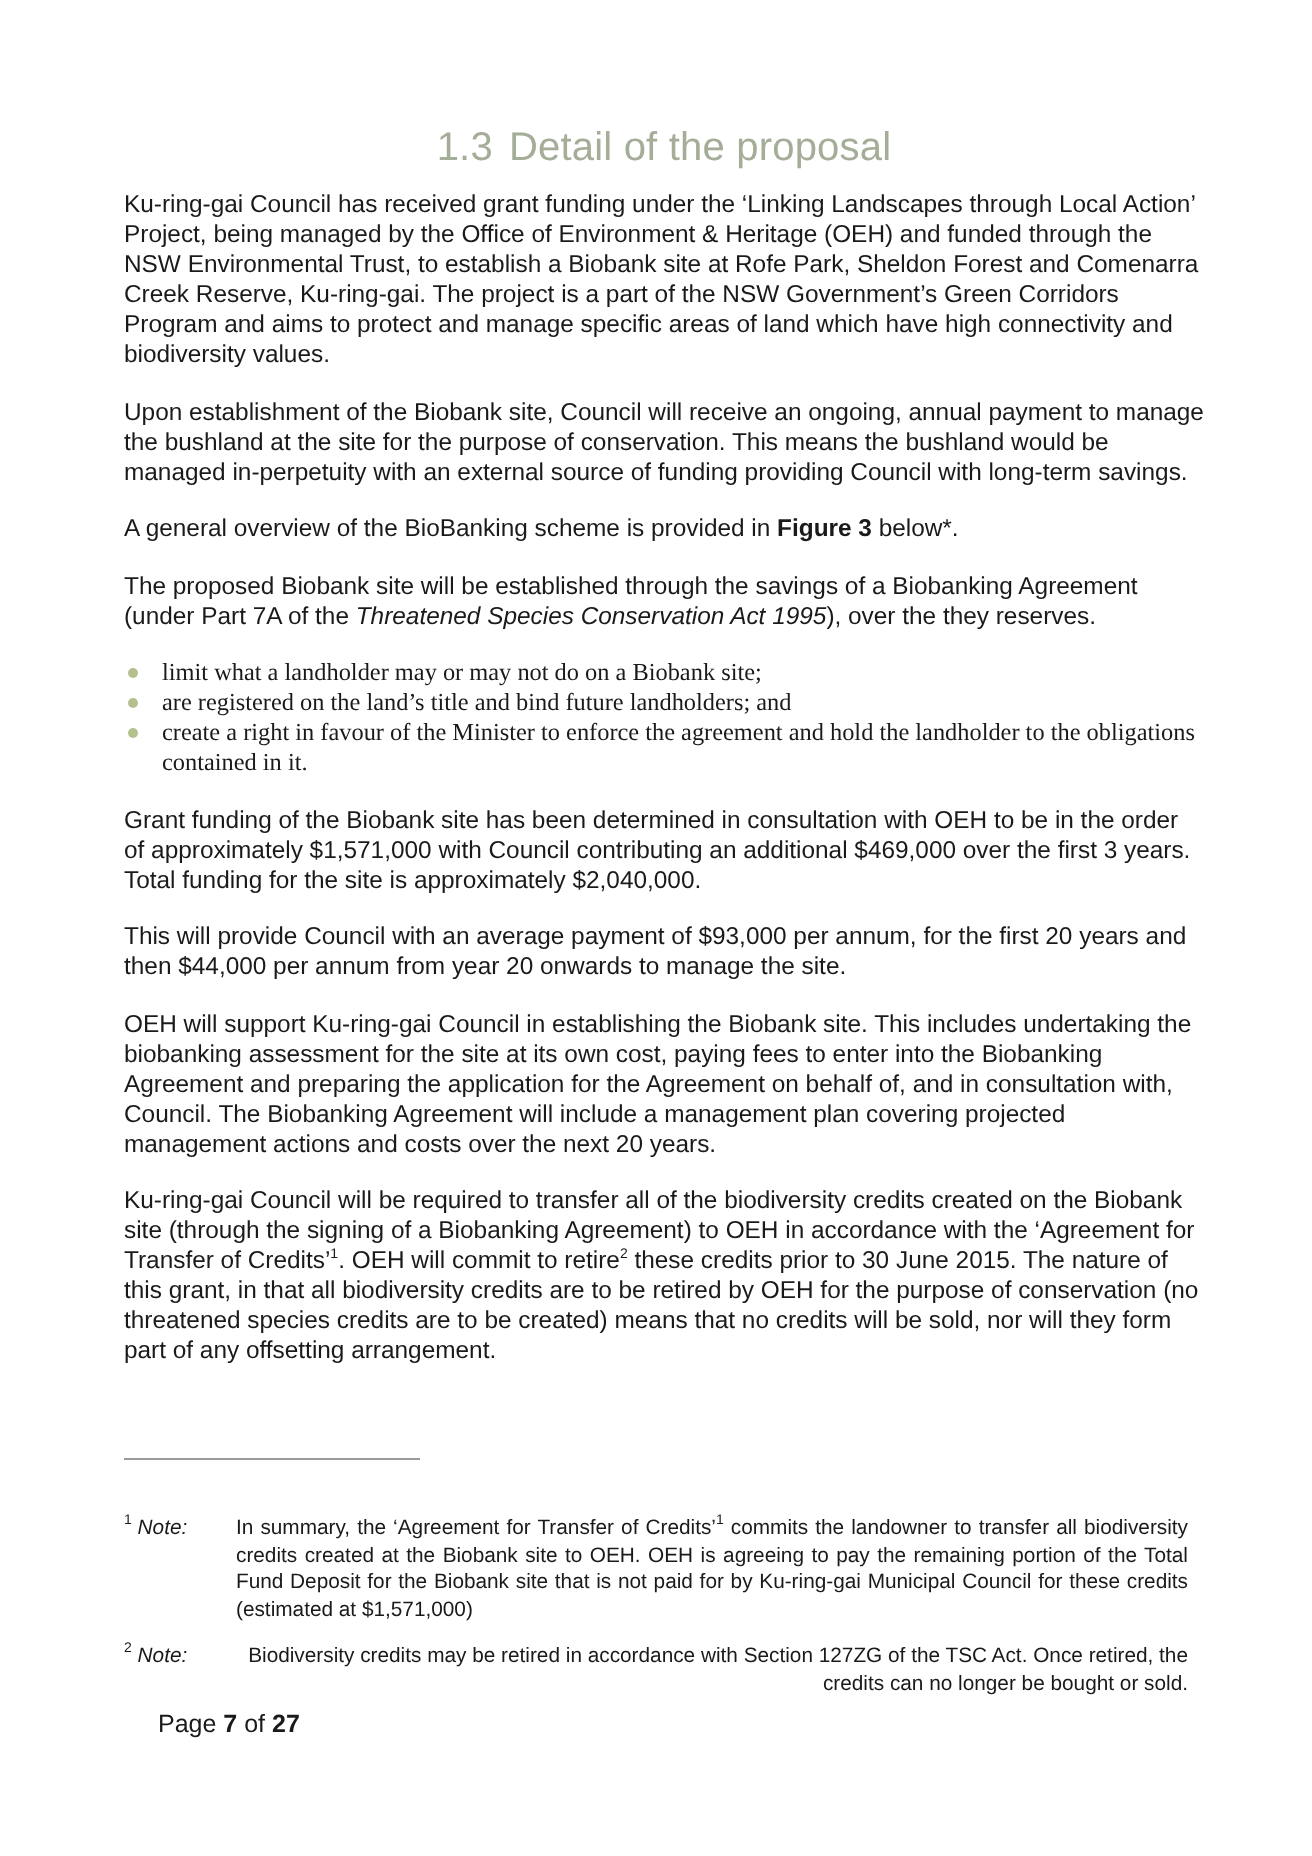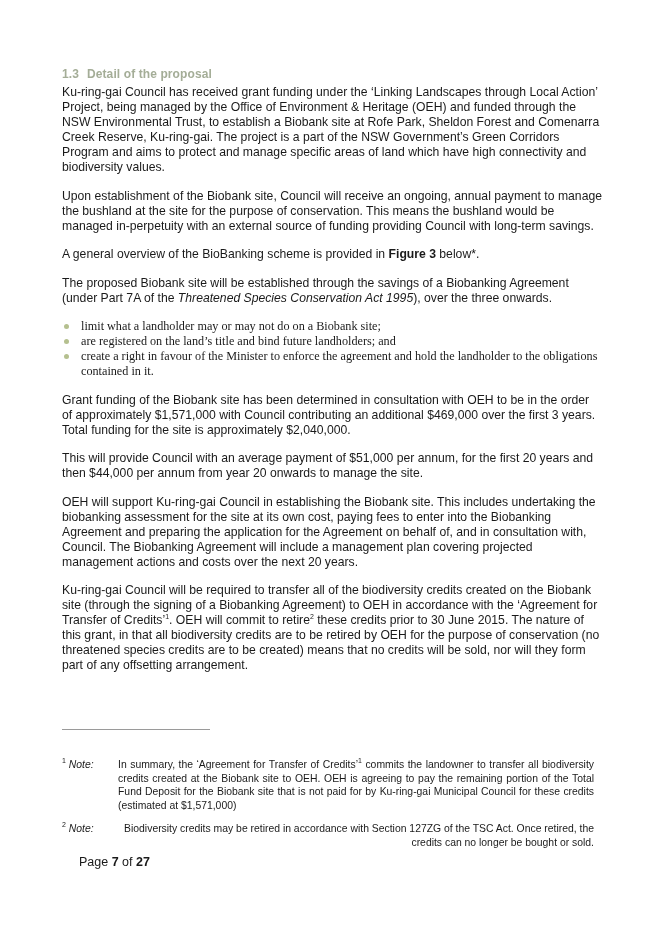--- a/index.html
+++ b/index.html
@@ -2,26 +2,26 @@
 <html><head>
 <meta charset="utf-8">
 <style>
   html, body { margin: 0; padding: 0; background: #ffffff; }
   body {
     width: 656px; height: 928px; position: relative; overflow: hidden;
     font-family: "Liberation Sans", sans-serif; color: #1a1a1a;
   }
   .page { position: absolute; left: 62px; top: 64px; width: 540px; }
   h2 {
-    margin: 0; font-size: 12px; font-weight: bold; color: #a4ad97;
-    line-height: 20px; letter-spacing: 0.1px;
+    margin: 0; font-size: 20px; font-weight: normal; color: #a4ad97;
+    line-height: 20px; letter-spacing: 0.1px; text-align: center;
   }
   h2 .num { margin-right: 8px; }
   p { margin: 0 0 13.5px 0; font-size: 12.2px; line-height: 15px; }
-  p.first { margin-top: 1px; }
+  p.first { margin-top: 11px; }
   ul.bullets { list-style: none; margin: 0 0 13.5px 0; padding: 0; font-family: Liberation Serif, serif; }
   ul.bullets li {
     position: relative; padding-left: 19px; font-size: 12.2px; line-height: 15px;
   }
   ul.bullets li .dot {
     position: absolute; left: 2px; top: 5px; width: 5px; height: 5px;
     border-radius: 50%; background: #b5c08f;
   }
   sup { font-size: 7px; line-height: 0; vertical-align: 5px; }
   .fn-rule {
@@ -45,30 +45,30 @@
 <body>
 
 <div class="page">
   <h2>
     <span class="num">1.3</span><span>Detail of the proposal</span>
   </h2>
 
   <p class="first">Ku-ring-gai Council has received grant funding under the ‘Linking Landscapes through Local Action’ Project, being managed by the Office of Environment &amp; Heritage (OEH) and funded through the NSW Environmental Trust, to establish a Biobank site at Rofe Park, Sheldon Forest and Comenarra Creek Reserve, Ku-ring-gai. The project is a part of the NSW Government’s Green Corridors Program and aims to protect and manage specific areas of land which have high connectivity and biodiversity values.</p>
   <p>Upon establishment of the Biobank site, Council will receive an ongoing, annual payment to manage the bushland at the site for the purpose of conservation. This means the bushland would be managed in-perpetuity with an external source of funding providing Council with long-term savings.</p>
   <p><span>A general overview of the BioBanking scheme is provided in </span><b>Figure 3</b><span> below*.</span></p>
-  <p><span>The proposed Biobank site will be established through the savings of a Biobanking Agreement (under Part 7A of the </span><i>Threatened Species Conservation Act 1995</i><span>), over the three onwards.</span></p>
+  <p><span>The proposed Biobank site will be established through the savings of a Biobanking Agreement (under Part 7A of the </span><i>Threatened Species Conservation Act 1995</i><span>), over the they reserves.</span></p>
 
   <ul class="bullets">
     <li><span class="dot"></span><span>limit what a landholder may or may not do on a Biobank site;</span></li>
     <li><span class="dot"></span><span>are registered on the land’s title and bind future landholders; and</span></li>
     <li><span class="dot"></span><span>create a right in favour of the Minister to enforce the agreement and hold the landholder to the obligations contained in it.</span></li>
   </ul>
 
   <p>Grant funding of the Biobank site has been determined in consultation with OEH to be in the order of approximately $1,571,000 with Council contributing an additional $469,000 over the first 3 years. Total funding for the site is approximately $2,040,000.</p>
-  <p>This will provide Council with an average payment of $51,000 per annum, for the first 20 years and then $44,000 per annum from year 20 onwards to manage the site.</p>
+  <p>This will provide Council with an average payment of $93,000 per annum, for the first 20 years and then $44,000 per annum from year 20 onwards to manage the site.</p>
   <p>OEH will support Ku-ring-gai Council in establishing the Biobank site. This includes undertaking the biobanking assessment for the site at its own cost, paying fees to enter into the Biobanking Agreement and preparing the application for the Agreement on behalf of, and in consultation with, Council. The Biobanking Agreement will include a management plan covering projected management actions and costs over the next 20 years.</p>
   <p><span>Ku-ring-gai Council will be required to transfer all of the biodiversity credits created on the Biobank site (through the signing of a Biobanking Agreement) to OEH in accordance with the ‘Agreement for Transfer of Credits’</span><sup>1</sup><span>.  OEH will commit to retire</span><sup>2</sup><span> these credits prior to 30 June 2015. The nature of this grant, in that all biodiversity credits are to be retired by OEH for the purpose of conservation (no threatened species credits are to be created) means that no credits will be sold, nor will they form part of any offsetting arrangement.</span></p>
 </div>
 
 <div class="fn-rule"></div>
 
 <div class="footnote fn1">
   <div class="label"><sup>1</sup> <i>Note:</i></div>
   <div class="text"><span>In summary, the ‘Agreement for Transfer of Credits’</span><sup>1</sup><span> commits the landowner to transfer all biodiversity credits created at the Biobank site to OEH.  OEH is agreeing to pay the remaining portion of the Total Fund Deposit for the Biobank site that is not paid for by Ku-ring-gai Municipal Council for these credits (estimated at $1,571,000)</span></div>
 </div>

